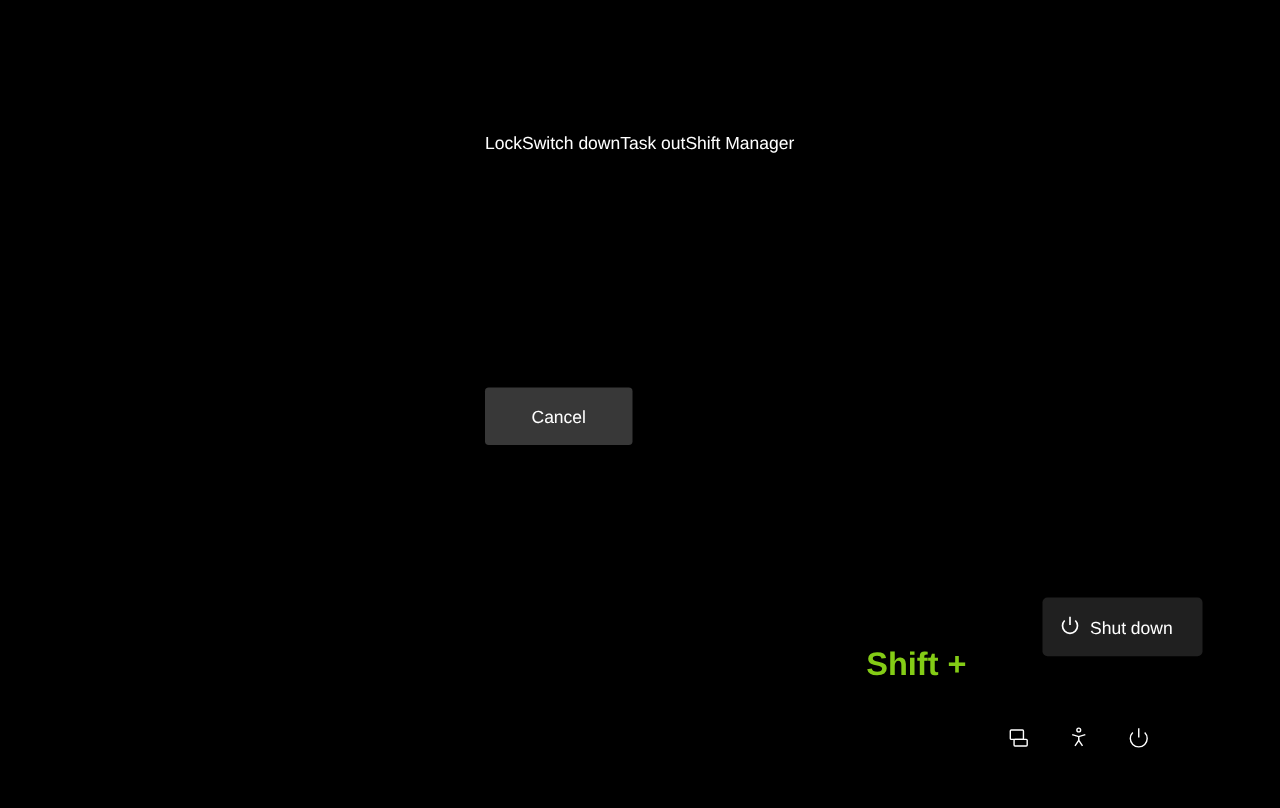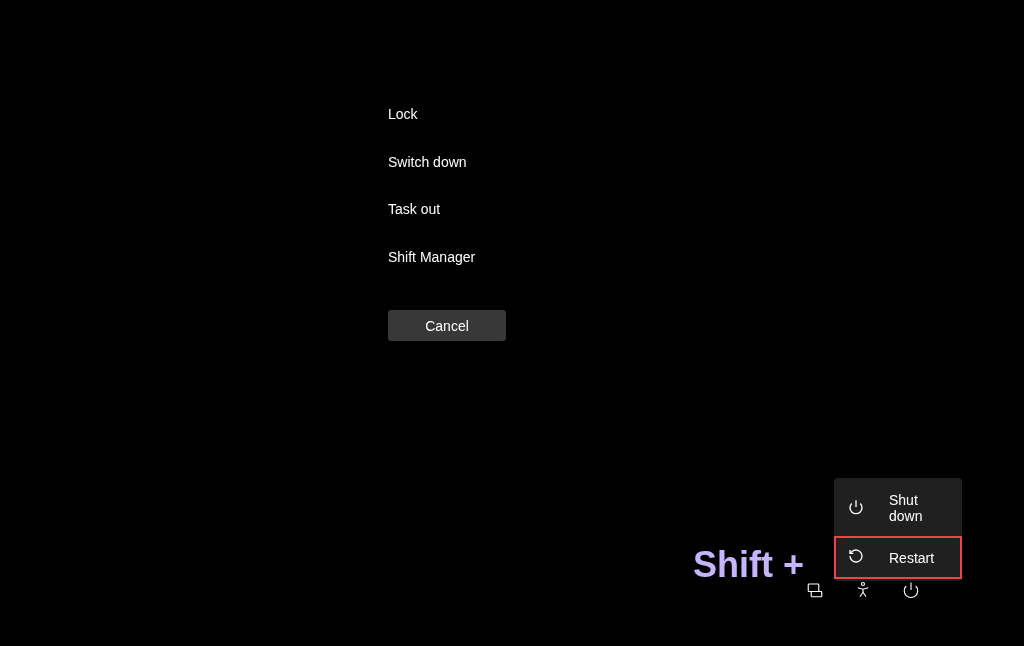--- a/index.html
+++ b/index.html
@@ -14,70 +14,69 @@
       font-family: "Segoe UI", -apple-system, sans-serif;
       position: relative;
       overflow: hidden;
       color: #ffffff;
     }
     .security-menu {
       position: absolute;
       left: 388px;
       top: 105px;
       display: flex;
-      flex-direction: column;
-      gap: 28px;
+      flex-direction: row;
     }
     .menu-item {
       font-size: 14px;
       font-weight: 400;
       color: #ffffff;
       cursor: pointer;
       line-height: 1.4;
     }
     .cancel-button {
       position: absolute;
       left: 388px;
       top: 310px;
       width: 118px;
-      height: 31px;
+      height: 46px;
       background: #383838;
       border: none;
       border-radius: 3px;
       color: #ffffff;
       font-size: 14px;
       font-family: inherit;
       cursor: pointer;
       display: flex;
       align-items: center;
       justify-content: center;
     }
     .annotation-text {
       position: absolute;
       left: 693px;
-      top: 544px;
-      font-size: 36px;
+      top: 516px;
+      font-size: 26px;
       font-weight: 600;
-      color: #c4b5fd;
+      color: #84cc16;
     }
     .power-menu {
       position: absolute;
       right: 62px;
       top: 478px;
       width: 128px;
       background: #202020;
       border-radius: 4px;
       display: flex;
       flex-direction: column;
       padding: 2px 0;
     }
     .power-menu-item {
       display: flex;
       align-items: center;
-      gap: 25px;
+      gap: 8px;
       padding: 12px 14px;
       cursor: pointer;
       font-size: 14px;
       color: #ffffff;
     }
     .power-menu-item.highlighted {
       border: 2px solid #ef4444;
       margin: 0;
       padding: 10px 12px;
     }
@@ -124,29 +123,20 @@
 <div class="power-menu">
   <div class="power-menu-item">
     <span>
       <svg viewBox="0 0 24 24" fill="none" stroke="#ffffff" stroke-width="2">
         <path d="M18.36 6.64a9 9 0 1 1-12.73 0"></path>
         <line x1="12" y1="2" x2="12" y2="12"></line>
       </svg>
     </span>
     <span>Shut down</span>
   </div>
-  <div class="power-menu-item highlighted">
-    <span>
-      <svg viewBox="0 0 24 24" fill="none" stroke="#ffffff" stroke-width="2">
-        <path d="M3 12a9 9 0 1 0 3-6.7L3 8"></path>
-        <polyline points="3 3 3 8 8 8"></polyline>
-      </svg>
-    </span>
-    <span>Restart</span>
-  </div>
 </div>
 
 <div class="bottom-icons">
   <div class="bottom-icon">
     <span>
       <svg viewBox="0 0 24 24" fill="none" stroke="#ffffff" stroke-width="1.5">
         <rect x="3" y="4" width="14" height="10" rx="1"></rect>
         <rect x="7" y="14" width="14" height="7" rx="1" fill="#000000"></rect>
       </svg>
     </span>

